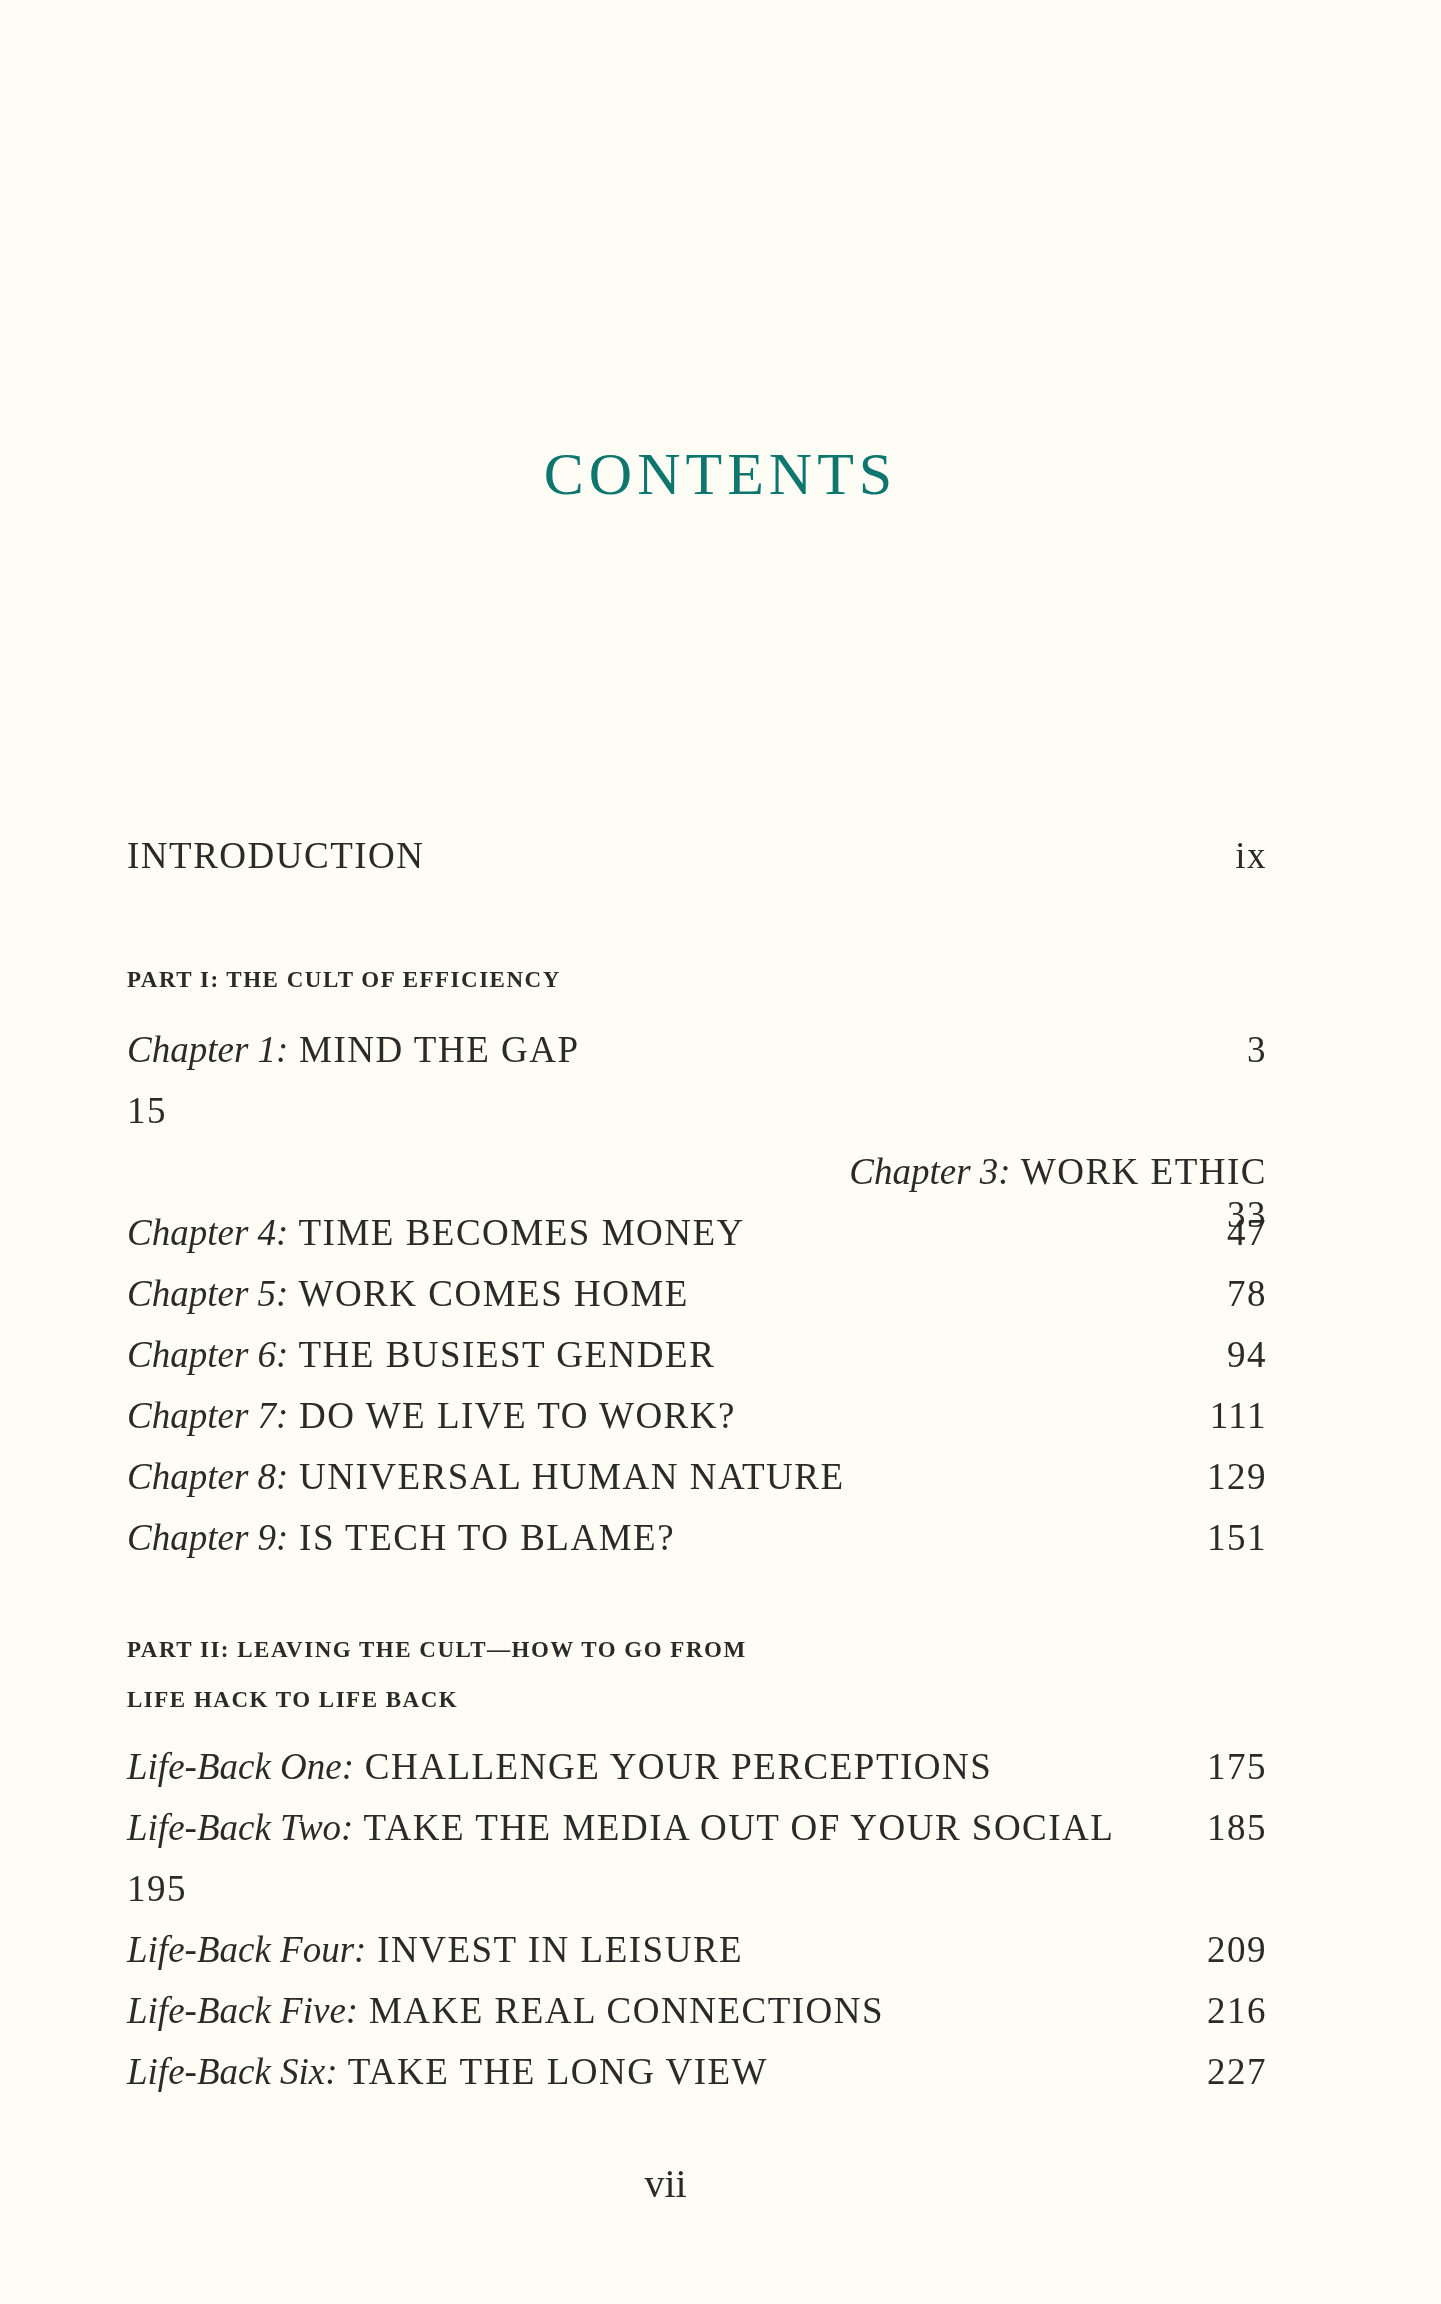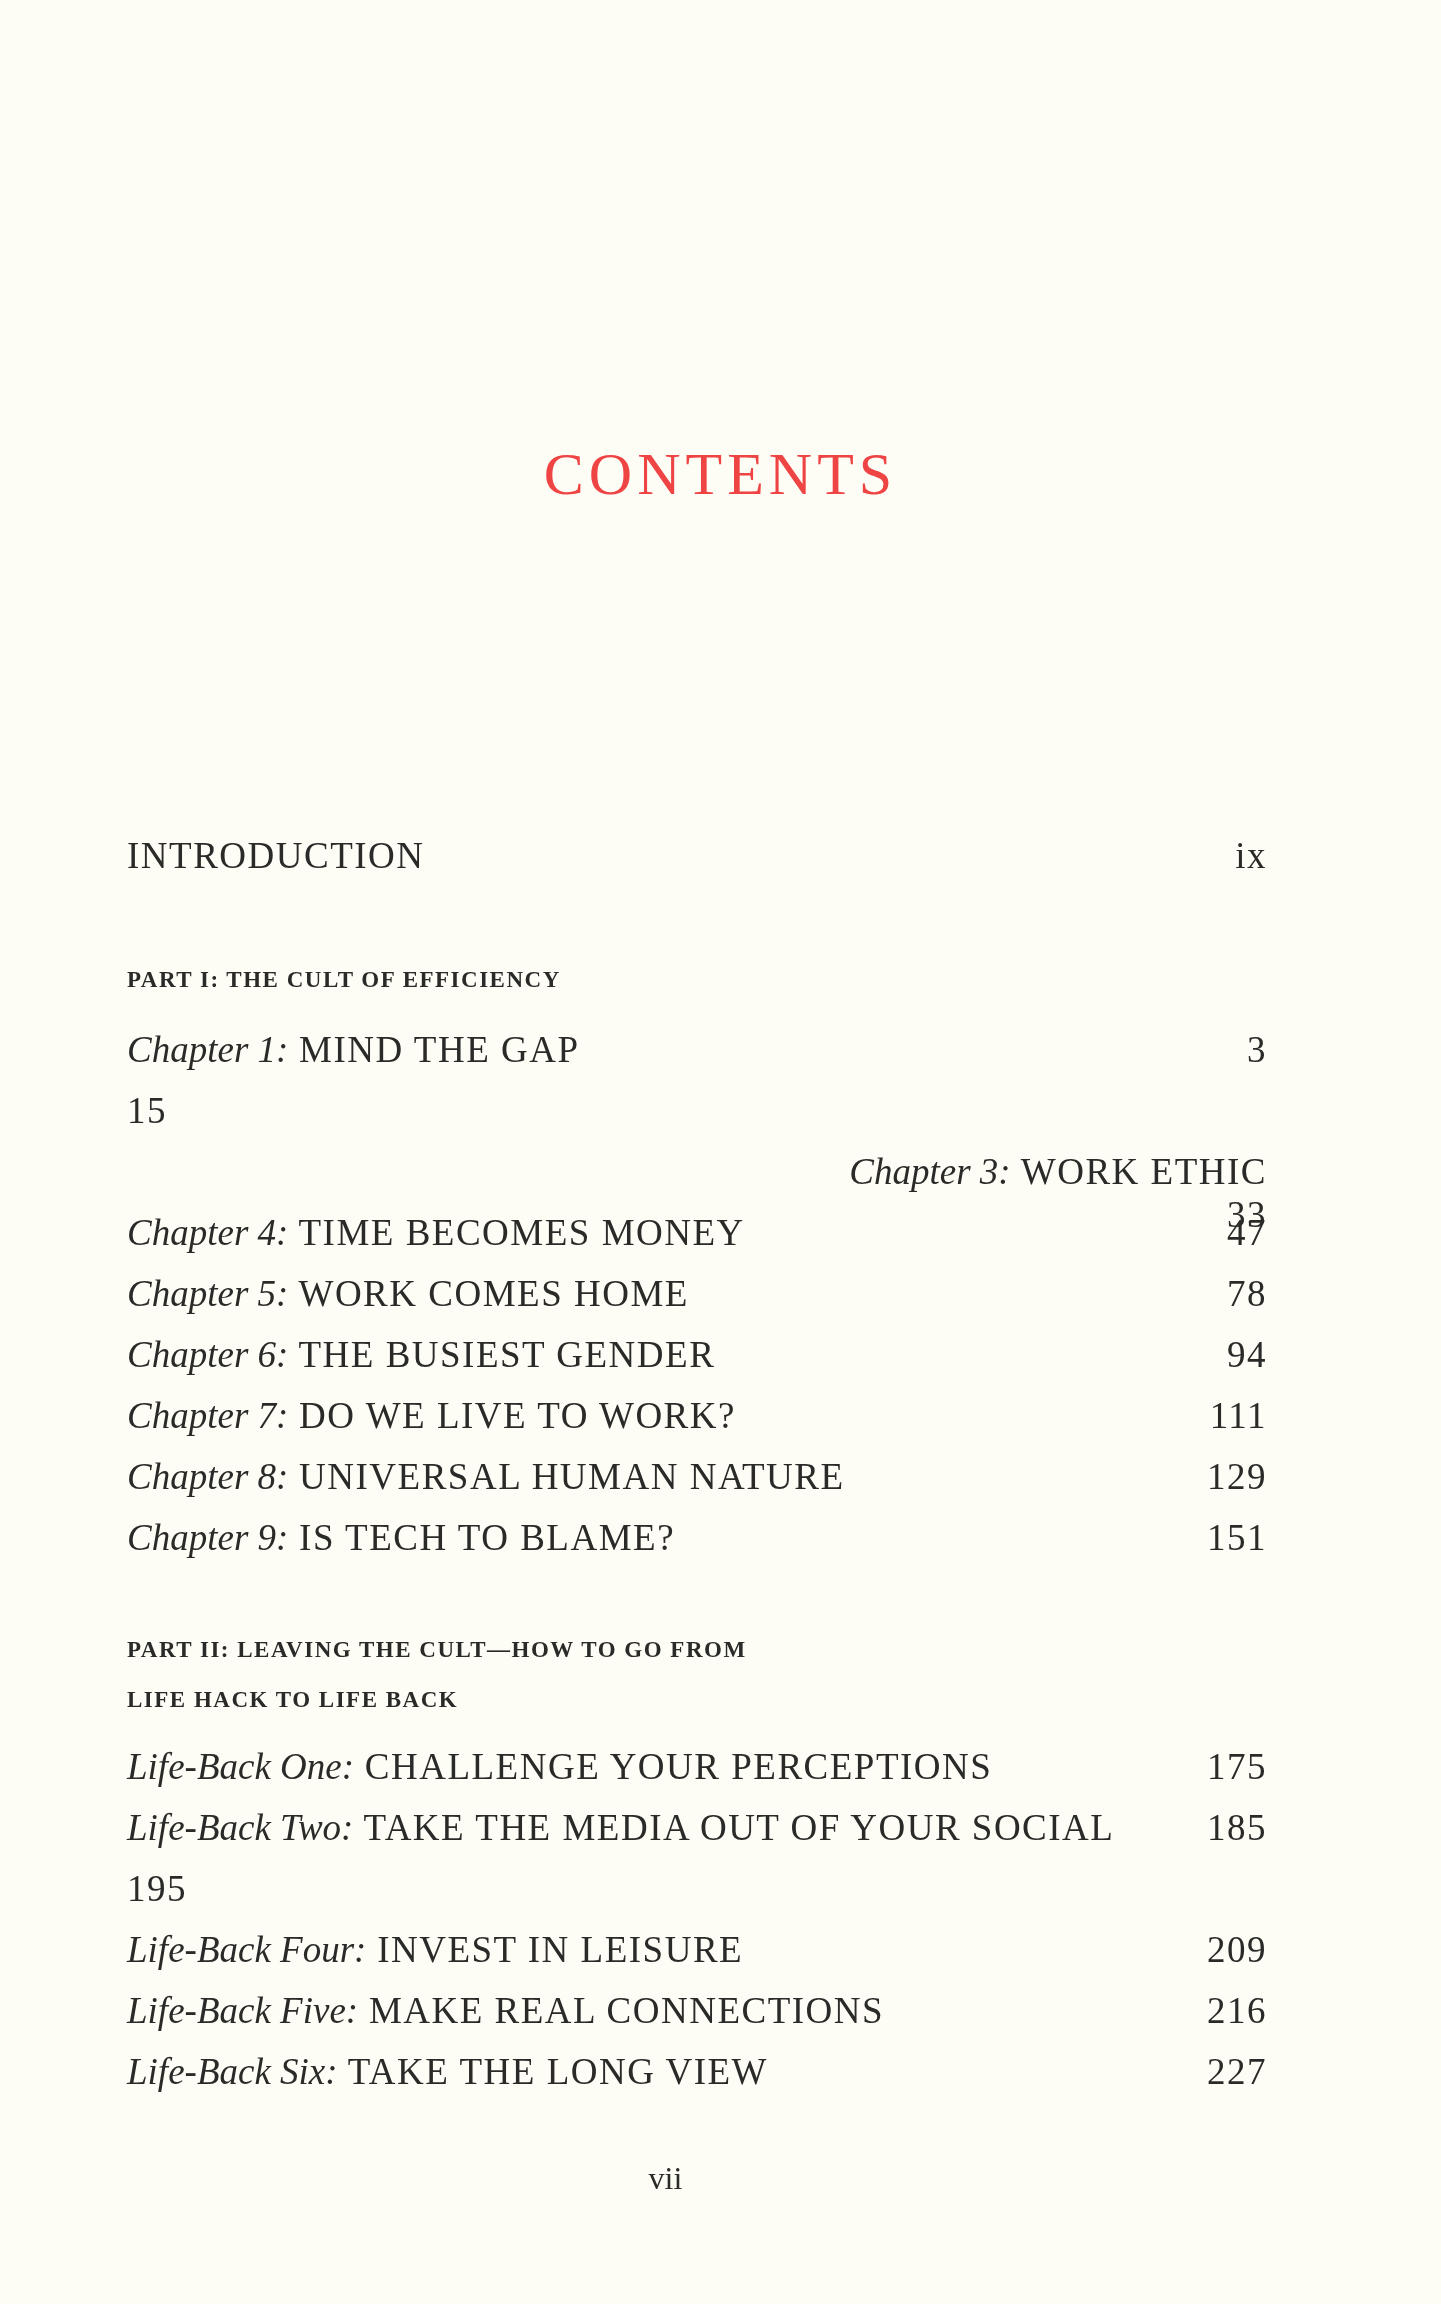--- a/index.html
+++ b/index.html
@@ -7,38 +7,38 @@
       width: 1441px; height: 2304px;
       background: #fdfdf6;
       position: relative;
       overflow: hidden;
       font-family: "Liberation Serif", "DejaVu Serif", serif;
       color: #2a2a28;
     }
     .title {
       position: absolute; left: 0; width: 1441px; top: 440px;
       text-align: center; font-size: 60px; letter-spacing: 5px;
-      color: #ef4444; font-weight: normal;
+      color: #0f766e; font-weight: normal;
     }
     .row {
       position: absolute; left: 127px; width: 1140px;
       display: flex; justify-content: space-between; align-items: flex-end;
       font-size: 37px; letter-spacing: 1.5px;
     }
     .row .label { white-space: nowrap; }
     .row .label i { letter-spacing: 0; }
     .row .page { text-align: right; }
     .intro { top: 834px; }
     .part {
       position: absolute; left: 127px; width: 1140px;
       font-weight: bold; font-size: 23px; letter-spacing: 1.5px; line-height: 50px;
     }
     .folio {
       position: absolute; left: 0; width: 1331px; top: 2160px;
-      text-align: center; font-size: 32px;
+      text-align: center; font-size: 40px;
     }
   </style>
 </head>
 <body>
 
 <div class="title">CONTENTS</div>
 
 <div class="row intro">
   <span class="label">INTRODUCTION</span>
   <span class="page">ix</span>

